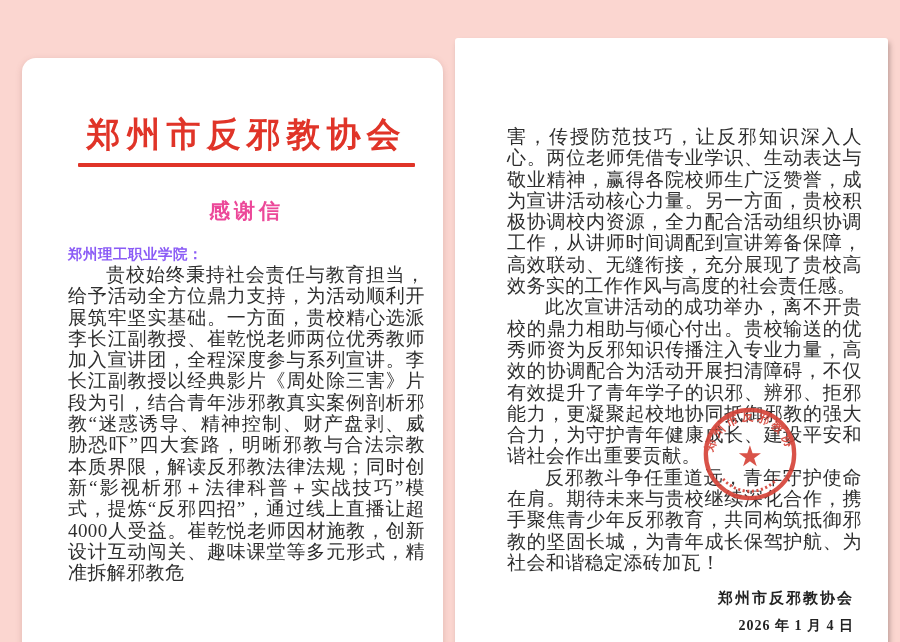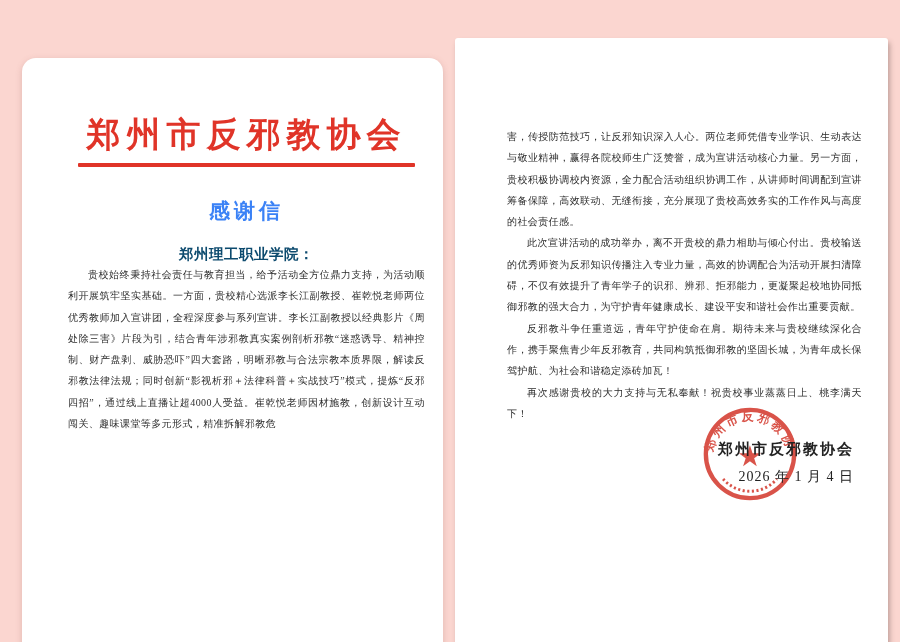--- a/index.html
+++ b/index.html
@@ -41,32 +41,31 @@
     background:#e03428;
     margin:7px 10px 0 10px;
     border-radius:1px;
   }
   .doc-title {
     margin-top:30px;
     text-align:center;
     font-size:21px;
     font-weight:bold;
     letter-spacing:4px;
-    color:#3b82f6;
+    color:#ec4899;
   }
   .salutation {
     margin-top:20px;
     font-size:14.5px;
     font-weight:bold;
-    color:#0c4a6e;
+    color:#8b5cf6;
     letter-spacing:0.5px;
-    text-align:center;
   }
   .body-par {
-    font-size:10px;
+    font-size:19px;
     line-height:21.3px;
     text-align:justify;
     text-indent:2em;
     color:#2e2e2e;
     letter-spacing:0.4px;
   }
   .body-par.no-indent { text-indent:0; }
   .sign-block {
     position:relative;
     z-index:2;
@@ -78,20 +77,21 @@
     font-size:15px;
     font-weight:bold;
     letter-spacing:2px;
     color:#222222;
   }
   .sign-date {
     margin-top:9px;
     font-size:14px;
     letter-spacing:1px;
     color:#222222;
+    font-weight:bold;
   }
   .stamp {
     position:absolute;
     left:247px; top:368px;
     width:96px; height:96px;
     z-index:1;
     opacity:0.92;
   }
 </style>
 </head>
@@ -102,21 +102,20 @@
   <div class="org-rule"></div>
   <div class="doc-title">感谢信</div>
   <div class="salutation">郑州理工职业学院：</div>
   <div class="body-par">贵校始终秉持社会责任与教育担当，给予活动全方位鼎力支持，为活动顺利开展筑牢坚实基础。一方面，贵校精心选派李长江副教授、崔乾悦老师两位优秀教师加入宣讲团，全程深度参与系列宣讲。李长江副教授以经典影片《周处除三害》片段为引，结合青年涉邪教真实案例剖析邪教“迷惑诱导、精神控制、财产盘剥、威胁恐吓”四大套路，明晰邪教与合法宗教本质界限，解读反邪教法律法规；同时创新“影视析邪＋法律科普＋实战技巧”模式，提炼“反邪四招”，通过线上直播让超4000人受益。崔乾悦老师因材施教，创新设计互动闯关、趣味课堂等多元形式，精准拆解邪教危</div>
 </div>
 
 <div class="page page-right">
   <div class="body-par no-indent">害，传授防范技巧，让反邪知识深入人心。两位老师凭借专业学识、生动表达与敬业精神，赢得各院校师生广泛赞誉，成为宣讲活动核心力量。另一方面，贵校积极协调校内资源，全力配合活动组织协调工作，从讲师时间调配到宣讲筹备保障，高效联动、无缝衔接，充分展现了贵校高效务实的工作作风与高度的社会责任感。</div>
   <div class="body-par">此次宣讲活动的成功举办，离不开贵校的鼎力相助与倾心付出。贵校输送的优秀师资为反邪知识传播注入专业力量，高效的协调配合为活动开展扫清障碍，不仅有效提升了青年学子的识邪、辨邪、拒邪能力，更凝聚起校地协同抵御邪教的强大合力，为守护青年健康成长、建设平安和谐社会作出重要贡献。</div>
   <div class="body-par">反邪教斗争任重道远，青年守护使命在肩。期待未来与贵校继续深化合作，携手聚焦青少年反邪教育，共同构筑抵御邪教的坚固长城，为青年成长保驾护航、为社会和谐稳定添砖加瓦！</div>
-  <div class="body-par">再次感谢贵校的大力支持与无私奉献！祝贵校事业蒸蒸日上、桃李满天下！</div>
 
   <div class="sign-block">
     <div class="sign-name">郑州市反邪教协会</div>
     <div class="sign-date">2026 年 1 月 4 日</div>
   </div>
 
   <svg class="stamp" viewBox="0 0 100 100">
     <circle cx="50" cy="50" r="46" fill="none" stroke="#d6453a" stroke-width="4.5"></circle>
     <path id="seal-arc" d="M 11,54 A 39,39 0 1 1 89,54" fill="none"></path>
     <text font-size="12.5" font-weight="bold" fill="#d6453a" letter-spacing="3" font-family="Liberation Serif, DejaVu Serif, serif">

